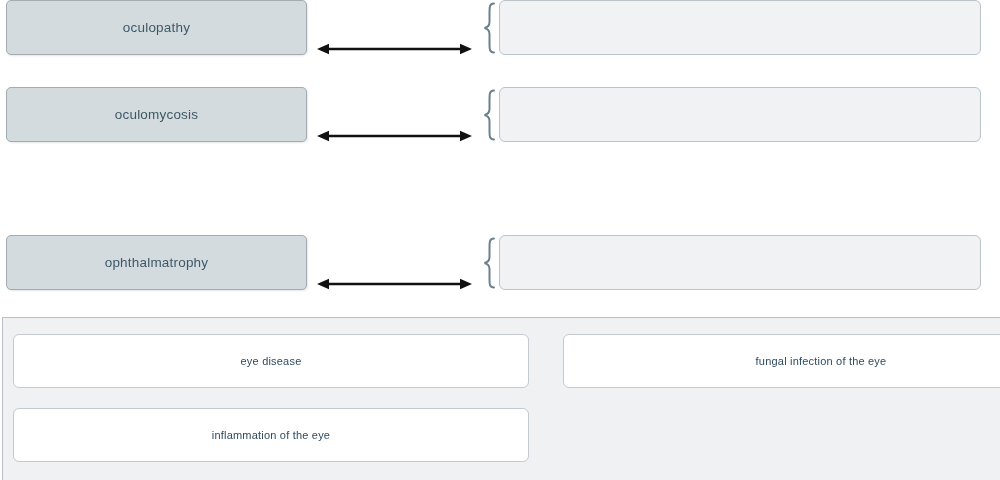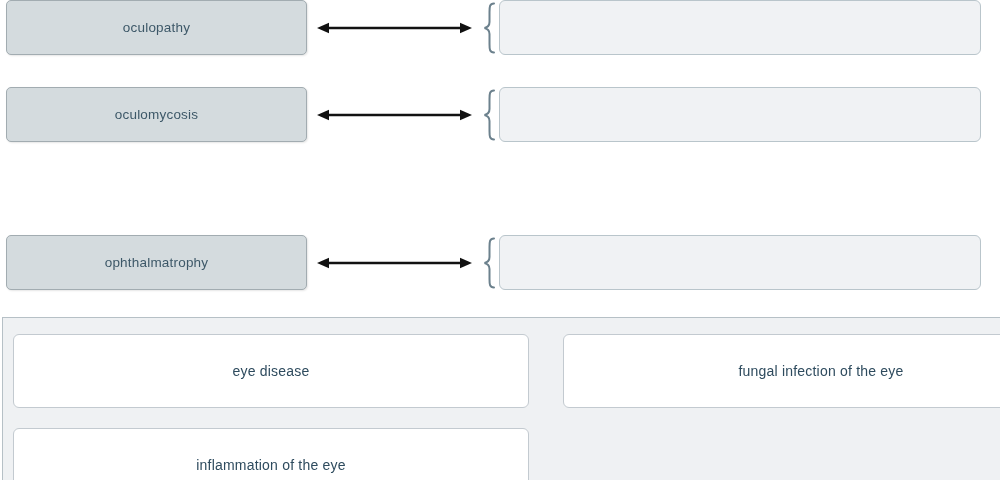--- a/index.html
+++ b/index.html
@@ -1,20 +1,20 @@
 <!DOCTYPE html>
 <html><head>
 <meta charset="utf-8">
 <style>
   html,body{margin:0;padding:0;background:#ffffff;}
   body{font-family:"Liberation Sans",sans-serif;}
   .stage{position:relative;width:1000px;height:480px;overflow:hidden;background:#ffffff;}
 
   
-  .match-row{position:absolute;left:6px;width:975px;height:55px;display:flex;align-items:center;}
+  .match-row{position:absolute;left:6px;width:975px;height:55px;display:flex;align-items:flex-end;}
   .row-1{top:87px}
   .row-2{top:165px}
   .row-3{top:235px}
 
   .term-box{
     box-sizing:border-box;flex:none;width:301px;height:55px;
     background:#d4dbde;border:1px solid #a2acb1;border-radius:5px;
     display:flex;align-items:center;justify-content:center;
     color:#3d5868;font-size:13.5px;letter-spacing:.2px;
     box-shadow:1px 1px 2px rgba(0,0,0,.10);
@@ -31,24 +31,24 @@
   }
 
   
   .bank-panel{
     position:absolute;left:2px;top:317px;width:1090px;height:230px;
     box-sizing:border-box;background:#eff1f3;border:1px solid #b6c0c6;
     padding:16px 10px;
   }
   .bank-grid{display:grid;grid-template-columns:516px 516px;column-gap:34px;row-gap:20px;}
   .bank-tile{
-    box-sizing:border-box;height:74px;background:#ffffff;
+    box-sizing:border-box;height:54px;background:#ffffff;
     border:1px solid #c3cad0;border-radius:6px;
     display:flex;align-items:center;justify-content:center;
-    color:#2e4b5e;font-size:14px;letter-spacing:.2px;
+    color:#2e4b5e;font-size:11px;letter-spacing:.2px;
     cursor:pointer;
   }
 </style>
 </head>
 <body>
 
 <div class="stage">
 
   <div class="match-row">
     <div class="term-box">oculopathy</div>

